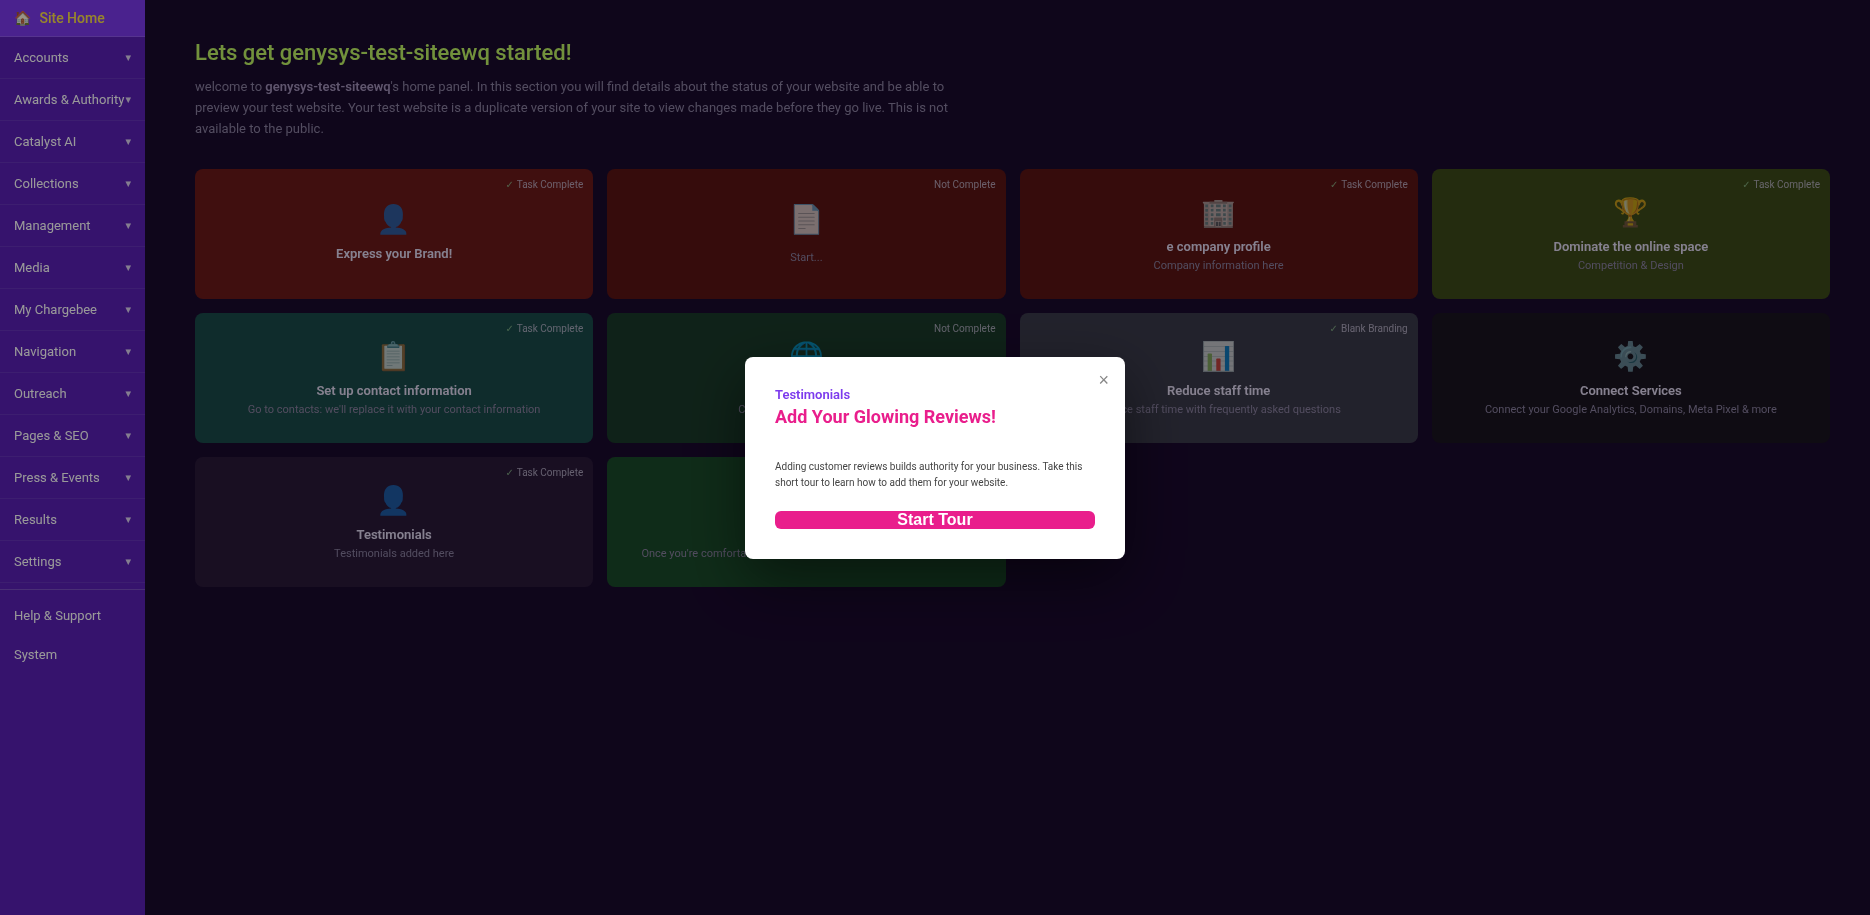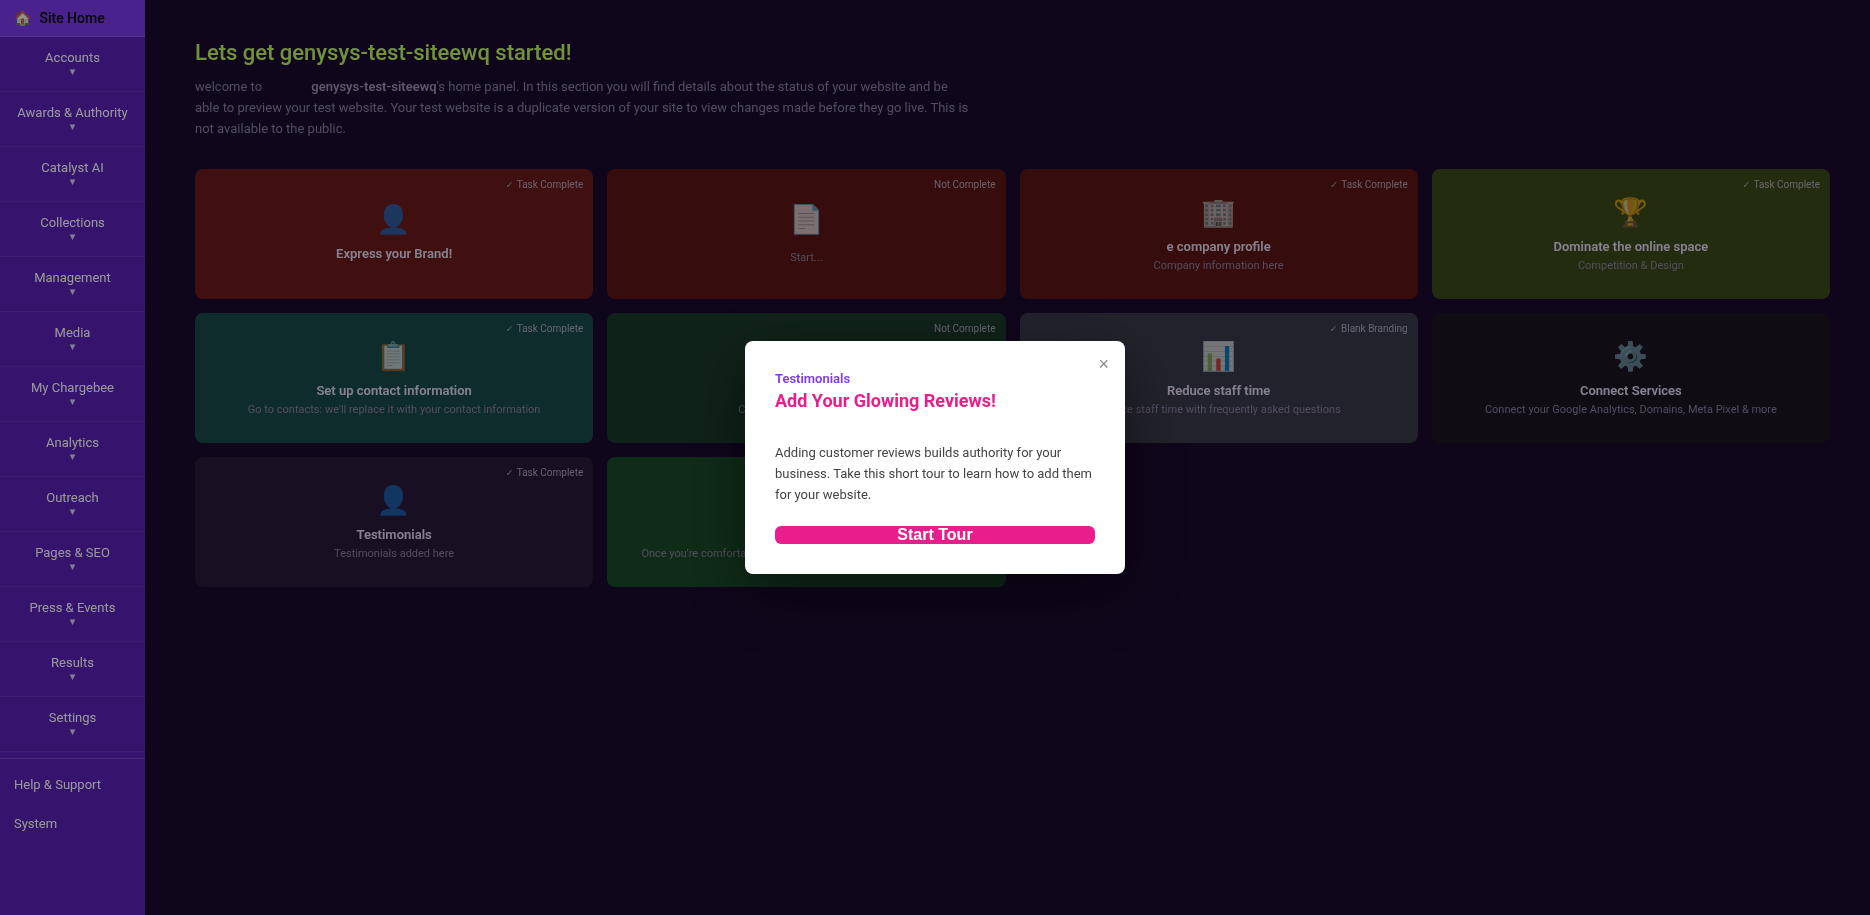--- a/index.html
+++ b/index.html
@@ -31,36 +31,35 @@
       cursor: pointer;
       border-bottom: 1px solid rgba(255,255,255,0.15);
     }
 
     .sidebar-home-icon {
       color: white;
       font-size: 14px;
     }
 
     .sidebar-home-label {
-      color: #000000;
+      color: #fde047;
       font-size: 14px;
       font-weight: 500;
     }
 
     .sidebar-item {
       display: flex;
       align-items: center;
       justify-content: space-between;
       padding: 13px 14px;
       color: white;
       cursor: pointer;
       border-bottom: 1px solid rgba(255,255,255,0.08);
       font-size: 13px;
       font-weight: 400;
-      flex-direction: column;
     }
 
     .sidebar-chevron {
       font-size: 11px;
       opacity: 0.8;
     }
 
     .sidebar-divider {
       border: none;
       border-top: 1px solid rgba(255,255,255,0.2);
@@ -100,21 +99,20 @@
       color: #8a80a0;
       font-size: 13px;
       line-height: 1.6;
       max-width: 780px;
       margin-bottom: 30px;
     }
 
     .main-subtitle strong {
       font-weight: 600;
       color: #a090b8;
-      margin-left: 46px;
     }
 
     
     .cards-grid {
       display: grid;
       grid-template-columns: repeat(4, 1fr);
       gap: 14px;
     }
 
     .card {
@@ -221,21 +219,21 @@
 
     .modal-title {
       color: #e91e8c;
       font-size: 18px;
       font-weight: 700;
       margin-bottom: 32px;
     }
 
     .modal-body {
       color: #444;
-      font-size: 13px;
+      font-size: 10px;
       line-height: 1.6;
       margin-bottom: 20px;
     }
 
     .modal-btn {
       display: block;
       width: 100%;
       background: #e91e8c;
       color: white;
       border: none;
@@ -277,21 +275,21 @@
   </div>
   <div class="sidebar-item">
     <span>Media</span>
     <span class="sidebar-chevron">▾</span>
   </div>
   <div class="sidebar-item">
     <span>My Chargebee</span>
     <span class="sidebar-chevron">▾</span>
   </div>
   <div class="sidebar-item">
-    <span>Analytics</span>
+    <span>Navigation</span>
     <span class="sidebar-chevron">▾</span>
   </div>
   <div class="sidebar-item">
     <span>Outreach</span>
     <span class="sidebar-chevron">▾</span>
   </div>
   <div class="sidebar-item">
     <span>Pages &amp; SEO</span>
     <span class="sidebar-chevron">▾</span>
   </div>

